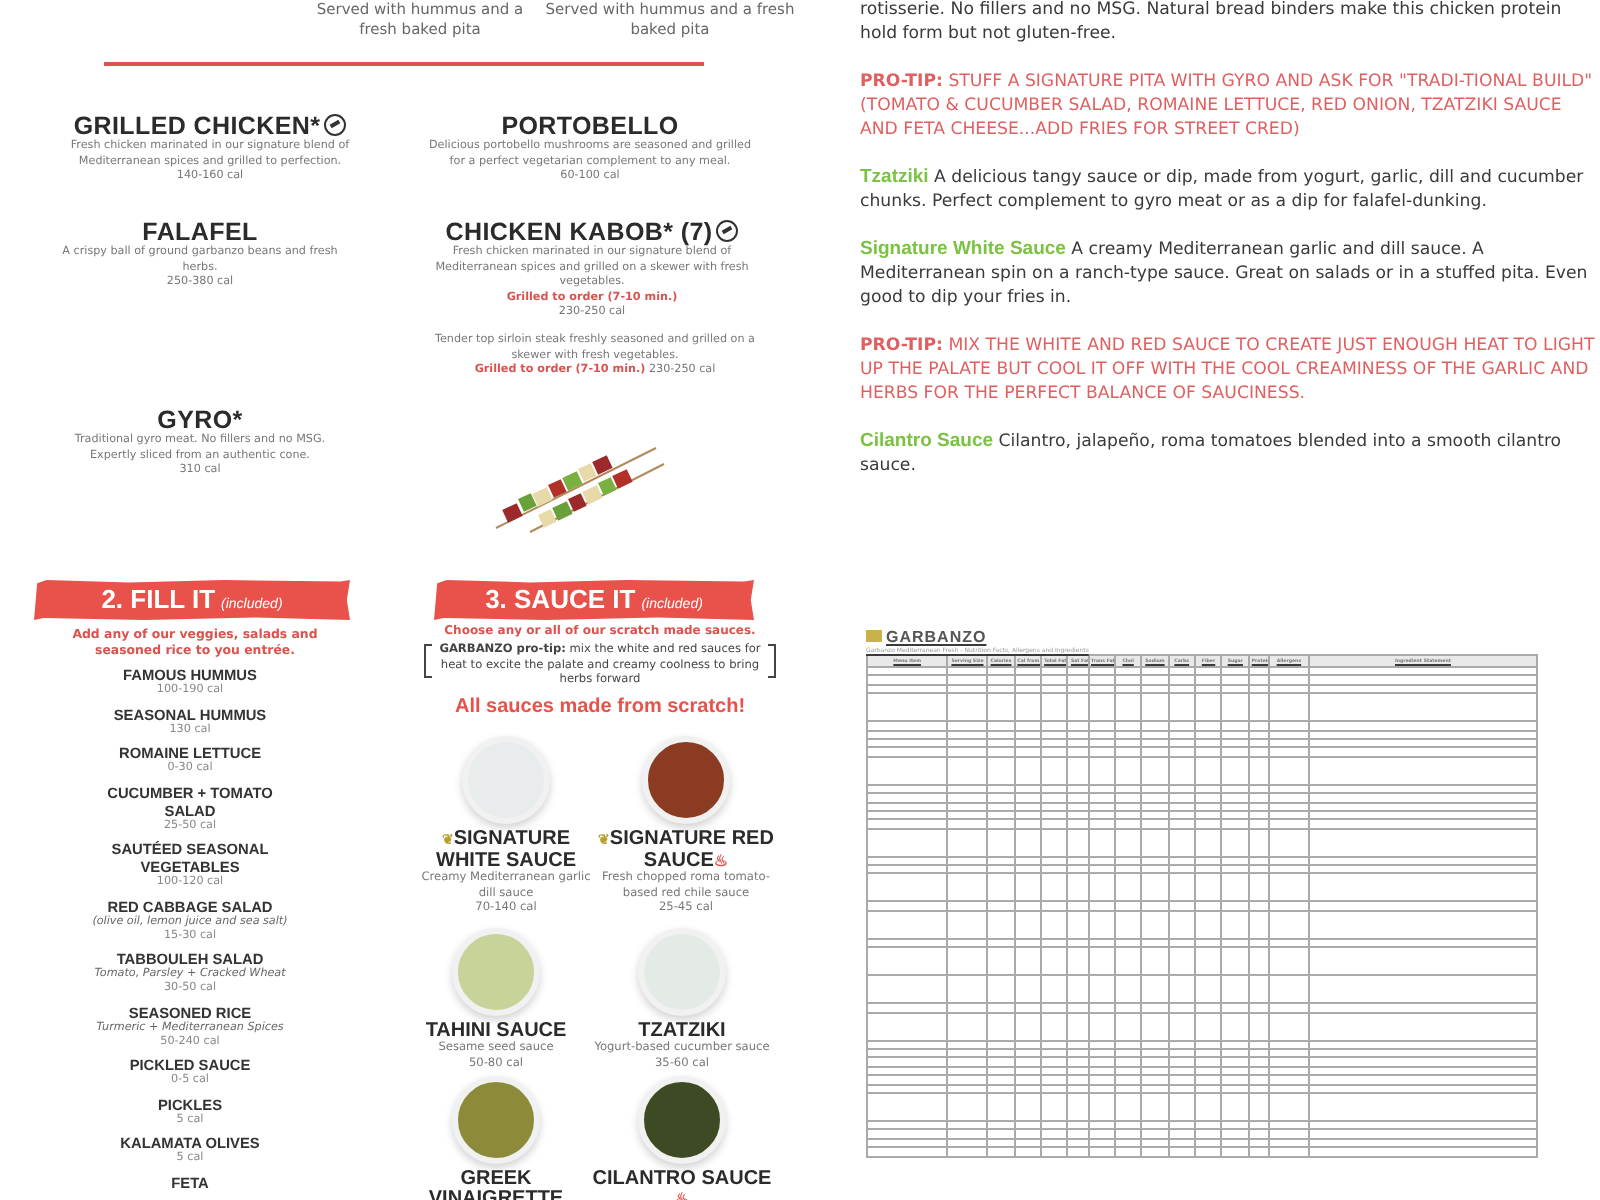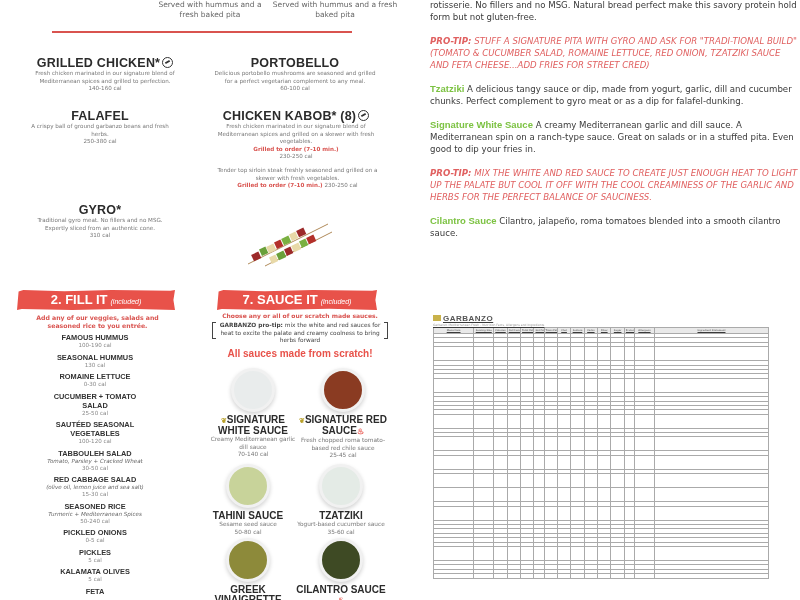--- a/index.html
+++ b/index.html
@@ -45,21 +45,21 @@
     .sauce { position: absolute; width: 90px; text-align: center; }
     .sauce .bowl { width: 44px; height: 44px; border-radius: 50%; margin: 0 auto 3px; border: 3px solid #f1f1f1; box-shadow: 0 2px 4px rgba(0,0,0,0.18); }
     .sauce .nm { font-family: "Liberation Sans", sans-serif; font-weight: bold; font-size: 10px; line-height: 10px; color: #2b2b2b; }
     .sauce .desc { font-size: 5.8px; color: #777; line-height: 7.5px; }
     .sauce .leaf { display: inline-block; font-size: 7px; color: #b8a02a; }
     .sauce .flame { color: #e8524a; font-size: 8px; }
 
     .info-right { position: absolute; left: 430px; top: 0; width: 370px; font-size: 8.6px; line-height: 12px; color: #3a3a3a; }
     .info-right p { margin-bottom: 12px; }
     .info-right .g { color: #7cc242; font-weight: bold; font-family: "Liberation Sans", sans-serif; font-size: 9.5px; }
-    .info-right .tip { color: #e06060; font-style: italic; }
+    .info-right .tip { color: #e06060; }
     .info-right .tip b { font-weight: bold; }
 
     .nutrition { position: absolute; left: 433px; top: 314px; width: 336px; height: 272px; background: #fff; text-decoration: underline; }
     .nut-logo { font-family: "Liberation Sans", sans-serif; font-weight: bold; font-size: 8px; color: #555; letter-spacing: 0.5px; }
     .nut-logo .sq { display: inline-block; width: 8px; height: 6px; background: #c9b24a; margin-right: 2px; vertical-align: 0; }
     .nut-sub { font-size: 3px; color: #999; line-height: 4px; }
     .nut-table { width: 100%; border-collapse: collapse; font-size: 2.3px; color: #777; table-layout: fixed; }
     .nut-table th, .nut-table td { border: 0.5px solid #aaa; padding: 0 1px; height: 4.4px; overflow: hidden; white-space: nowrap; }
     .nut-table th { background: #e9e9e9; height: 6px; }
   </style>
@@ -83,21 +83,21 @@
     <div class="desc">60-100 cal</div>
   </div>
 
   <div class="protein" style="left:25px; top:109px; width:150px;">
     <div class="name">FALAFEL</div>
     <div class="desc">A crispy ball of ground garbanzo beans and fresh herbs.</div>
     <div class="desc">250-380 cal</div>
   </div>
 
   <div class="protein" style="left:208px; top:109px; width:176px;">
-    <div class="name"><span>CHICKEN KABOB* (8)</span><span class="badge"></span></div>
+    <div class="name"><span>CHICKEN KABOB* (7)</span><span class="badge"></span></div>
     <div class="desc">Fresh chicken marinated in our signature blend of Mediterranean spices and grilled on a skewer with fresh vegetables.</div>
     <div class="desc"><span class="red">Grilled to order (7-10 min.)</span></div>
     <div class="desc">230-250 cal</div>
   </div>
 
 
   <div class="protein" style="left:215px; top:167px; width:165px;">
     <div class="desc">Tender top sirloin steak freshly seasoned and grilled on a skewer with fresh vegetables.</div>
     <div class="desc"><span class="red">Grilled to order (7-10 min.)</span> <span>230-250 cal</span></div>
   </div>
@@ -147,53 +147,53 @@
       </div>
     <div class="fill-item" style="padding:0 38px;">
         <div class="nm">CUCUMBER + TOMATO SALAD</div>
         <div class="cal">25-50 cal</div>
       </div>
     <div class="fill-item" style="padding:0 28px;text-align:center;">
         <div class="nm">SAUTÉED SEASONAL VEGETABLES</div>
         <div class="cal">100-120 cal</div>
       </div>
     <div class="fill-item">
+        <div class="nm">RED CABBAGE SALAD</div>
+        <div class="sub">(olive oil, lemon juice and sea salt)</div>
+        <div class="cal">15-30 cal</div>
+      </div>
+    <div class="fill-item">
         <div class="nm">TABBOULEH SALAD</div>
         <div class="sub">Tomato, Parsley + Cracked Wheat</div>
         <div class="cal">30-50 cal</div>
-      </div>
-    <div class="fill-item">
-        <div class="nm">RED CABBAGE SALAD</div>
-        <div class="sub">(olive oil, lemon juice and sea salt)</div>
-        <div class="cal">15-30 cal</div>
       </div>
     <div class="fill-item">
         <div class="nm">SEASONED RICE</div>
         <div class="sub">Turmeric + Mediterranean Spices</div>
         <div class="cal">50-240 cal</div>
       </div>
     <div class="fill-item">
-        <div class="nm">PICKLED ONIONS</div>
+        <div class="nm">PICKLED SAUCE</div>
         <div class="cal">0-5 cal</div>
       </div>
     <div class="fill-item">
         <div class="nm">PICKLES</div>
         <div class="cal">5 cal</div>
       </div>
     <div class="fill-item">
         <div class="nm">KALAMATA OLIVES</div>
         <div class="cal">5 cal</div>
       </div>
     <div class="fill-item">
         <div class="nm">FETA</div>
       </div>
   </div>
 
   <div class="section-banner banner-sauce">
-    <span>7. SAUCE IT</span><span class="incl">(included)</span>
+    <span>3. SAUCE IT</span><span class="incl">(included)</span>
   </div>
   <div class="sauce-intro">Choose any or all of our scratch made sauces.</div>
   <div class="protip-box">
     <b>GARBANZO pro-tip:</b> <span>mix the white and red sauces for heat to excite the palate and creamy coolness to bring herbs forward</span>
   </div>
   <div class="scratch">All sauces made from scratch!</div>
 
   <div class="sauce" style="left:208px; top:368px;">
     <div class="bowl" style="background:#e9ecec;"></div>
     <div class="nm"><span class="leaf">❦</span><span>SIGNATURE WHITE SAUCE</span></div>
@@ -227,21 +227,21 @@
     <div class="nm">GREEK VINAIGRETTE</div>
   </div>
 
   <div class="sauce" style="left:296px; top:538px;">
     <div class="bowl" style="background:#3e4a24;"></div>
     <div class="nm"><span>CILANTRO SAUCE</span><span class="flame">♨</span></div>
   </div>
 </div>
 
 <div class="info-right">
-  <p style="margin-top:-1px;">rotisserie. No fillers and no MSG. Natural bread perfect make this savory protein hold form but not gluten-free.</p>
+  <p style="margin-top:-1px;">rotisserie. No fillers and no MSG. Natural bread binders make this chicken protein hold form but not gluten-free.</p>
   <p class="tip"><b>PRO-TIP:</b> <span>STUFF A SIGNATURE PITA WITH GYRO AND ASK FOR "TRADI-TIONAL BUILD" (TOMATO &amp; CUCUMBER SALAD, ROMAINE LETTUCE, RED ONION, TZATZIKI SAUCE AND FETA CHEESE...ADD FRIES FOR STREET CRED)</span></p>
   <p><span class="g">Tzatziki</span> <span>A delicious tangy sauce or dip, made from yogurt, garlic, dill and cucumber chunks. Perfect complement to gyro meat or as a dip for falafel-dunking.</span></p>
   <p><span class="g">Signature White Sauce</span> <span>A creamy Mediterranean garlic and dill sauce. A Mediterranean spin on a ranch-type sauce. Great on salads or in a stuffed pita. Even good to dip your fries in.</span></p>
   <p class="tip"><b>PRO-TIP:</b> <span>MIX THE WHITE AND RED SAUCE TO CREATE JUST ENOUGH HEAT TO LIGHT UP THE PALATE BUT COOL IT OFF WITH THE COOL CREAMINESS OF THE GARLIC AND HERBS FOR THE PERFECT BALANCE OF SAUCINESS.</span></p>
   <p><span class="g">Cilantro Sauce</span> <span>Cilantro, jalapeño, roma tomatoes blended into a smooth cilantro sauce.</span></p>
 </div>
 
 <div class="nutrition">
   <div class="nut-logo"><span class="sq"></span><span>GARBANZO</span></div>
   <div class="nut-sub">Garbanzo Mediterranean Fresh - Nutrition Facts, Allergens and Ingredients</div>

